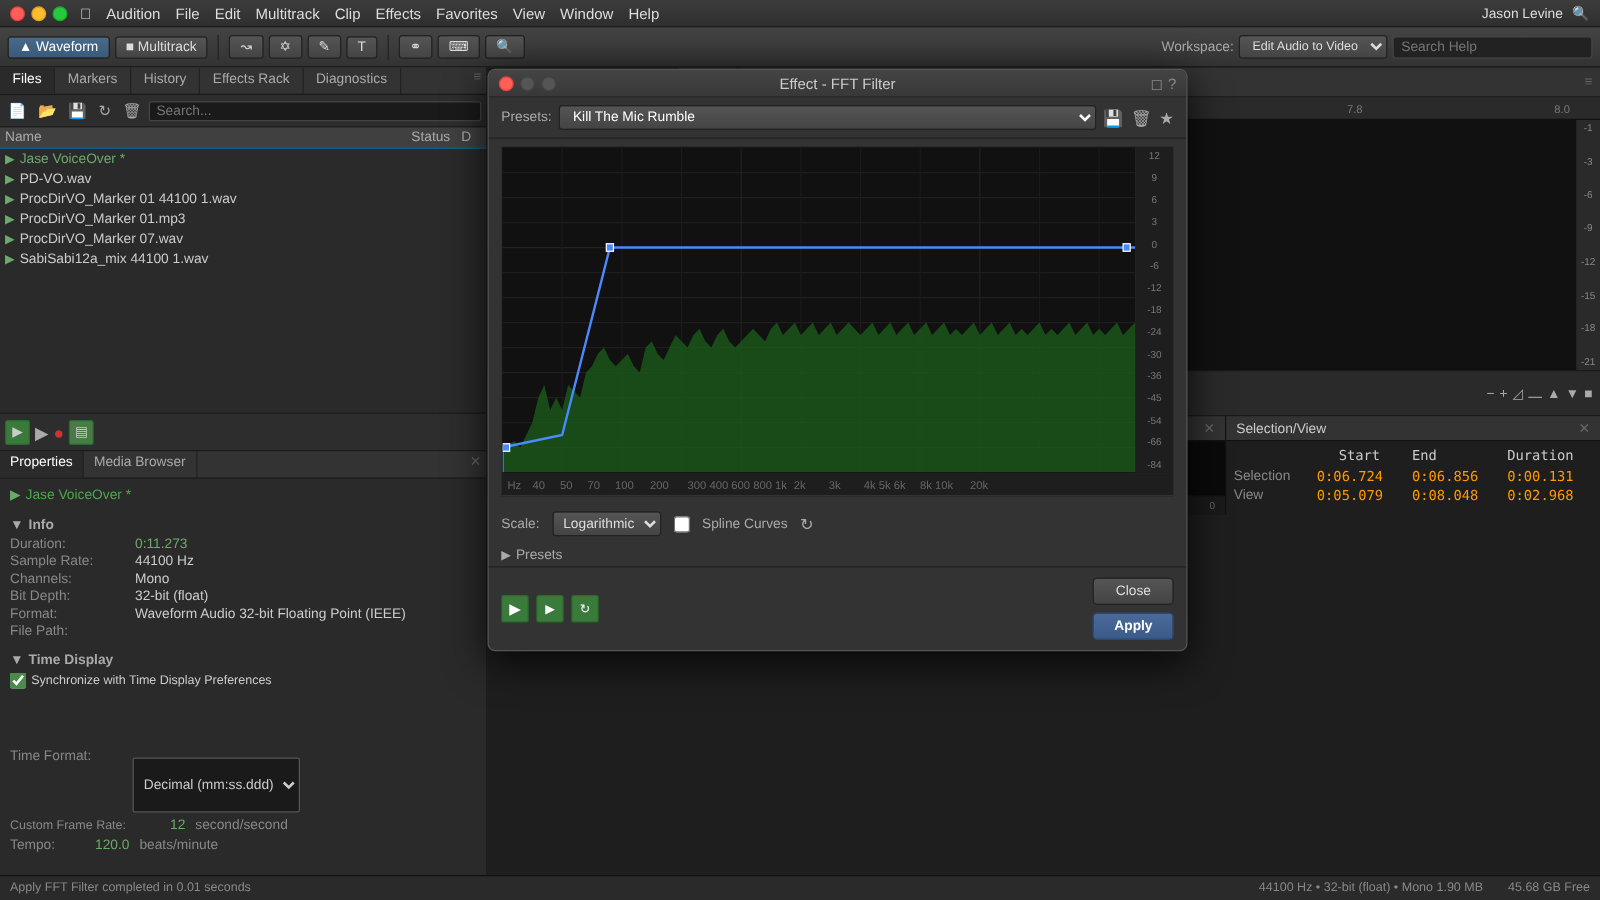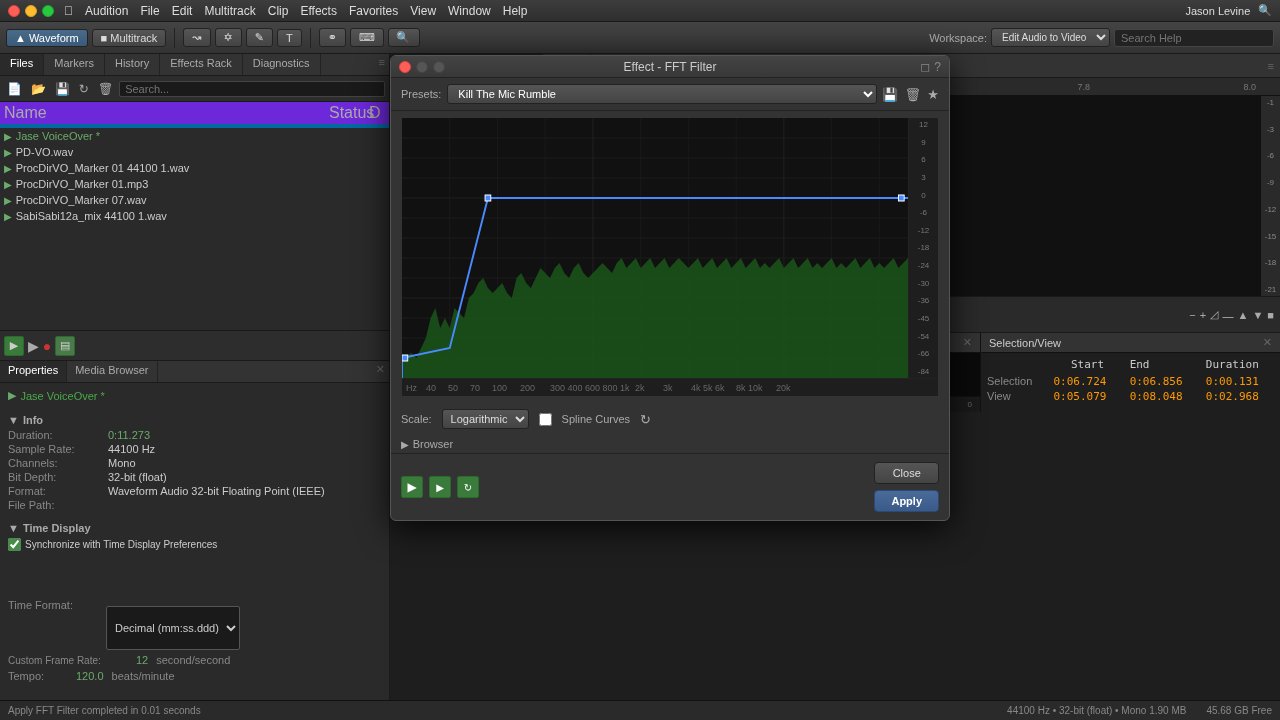--- a/index.html
+++ b/index.html
@@ -119,24 +119,24 @@
       background: #1a1a1a;
       border: 1px solid #444;
       color: #ddd;
       padding: 1px 5px;
       font-size: 11px;
       flex: 1;
       border-radius: 2px;
     }
     .files-header {
       display: flex;
-      background: #6d28d9;
-      border-bottom: 4px solid #0369a1;
+      background: #404040;
+      border-bottom: 1px solid #0369a1;
       padding: 2px 4px;
-      font-size: 16px;
+      font-size: 11px;
       color: #aaa;
     }
     .files-list { flex: 1; overflow-y: auto; }
     .file-item {
       display: flex;
       align-items: center;
       padding: 2px 4px;
       font-size: 11px;
       color: #ccc;
       cursor: pointer;
@@ -1051,21 +1051,21 @@
       <select class="scale-select">
         <option>Logarithmic</option>
       </select>
       <input type="checkbox" class="spline-checkbox" style="">
       <span class="spline-label">Spline Curves</span>
       <button class="reset-btn">↻</button>
     </div>
 
     <div class="advanced-row">
       <span class="arrow-right">▶</span>
-      <span>Browser</span>
+      <span>Presets</span>
     </div>
 
     <div class="dialog-buttons">
       <div class="dialog-playback">
         <button class="play-green-btn">▶</button>
         <button class="play-green-btn" style="font-size:10px;background:#3a7a3a;">▶</button>
         <button class="play-green-btn" style="font-size:10px;background:#3a7a3a;">↻</button>
       </div>
       <div class="dialog-action-btns">
         <button class="close-btn">Close</button>

